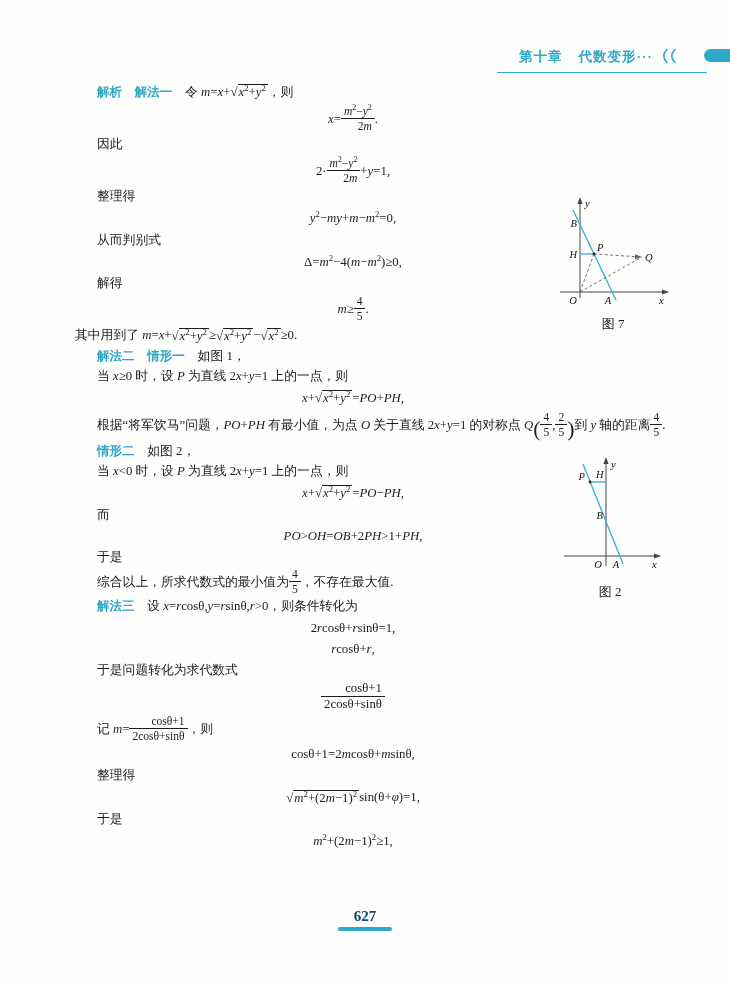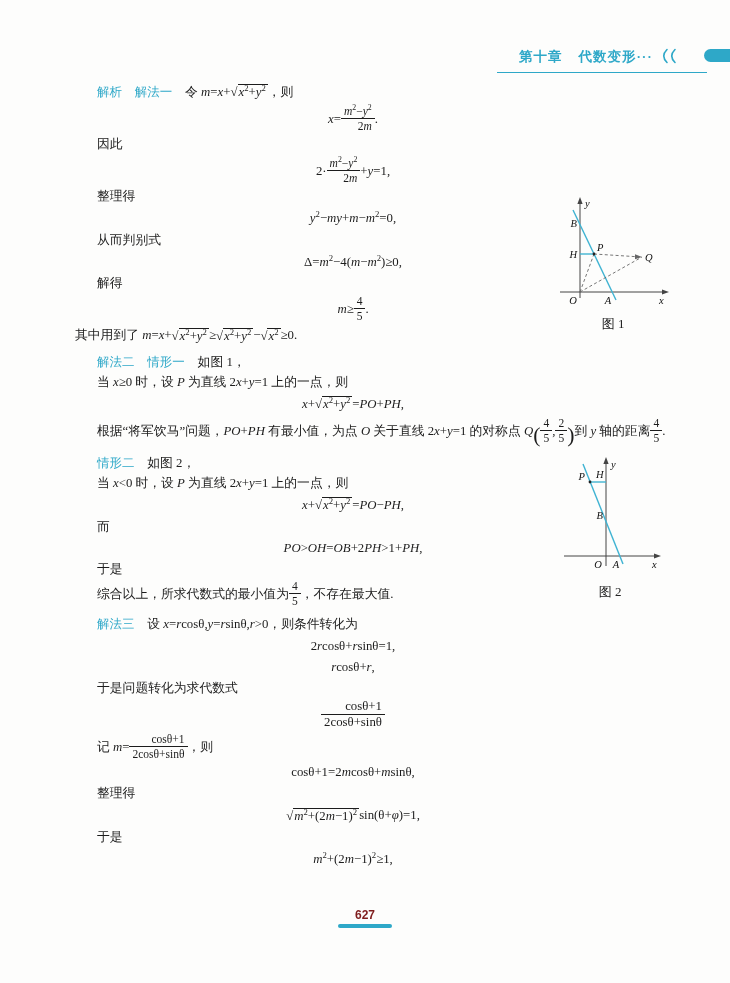--- a/index.html
+++ b/index.html
@@ -23,23 +23,23 @@
   .arc  { fill:none; stroke:#2ea8c8; stroke-width:1.6; stroke-linecap:round; }
   .pill { position:absolute; top:49px; left:704px; width:26px; height:13px;
           background:#2ea8c8; border-radius:7px 0 0 7px; }
 
   
   .content { position:absolute; left:75px; top:80px; width:632px;
              font-size:12.8px; line-height:1.45; }
   .p  { margin:1.5px 0; }
   .i1 { text-indent:22px; }
   .i0 { text-indent:0; }
-  .mt { margin-top:8px; }
+  .mt { margin-top:2px; }
   .f  { width:556px; text-align:center; margin:2.5px 0; }
-  .lbl { color:#2ea8c8; font-weight:normal; font-size:12.5px;
+  .lbl { color:#2ea8c8; font-weight:bold; font-size:12.5px;
          font-family:"Liberation Sans","DejaVu Sans",sans-serif; }
   sup { font-size:0.68em; }
 
   
   .fr { display:inline-block; vertical-align:-0.62em; text-align:right;
         line-height:1.08; font-size:0.9em; text-indent:0; }
   .fr .nu { display:block; border-bottom:1px solid #1c1c1c; padding:0 3px 1px; }
   .fr .de { display:block; padding:1px 3px 0; }
   .fr.big { font-size:1em; }
 
@@ -59,22 +59,22 @@
               font-style:italic; font-size:10.5px; fill:#111; }
   .ax  { stroke:#444; stroke-width:1; }
   .ah  { fill:#444; }
   .tl  { stroke:#3fb3d2; stroke-width:1.4; }
   .dl  { stroke:#666; stroke-width:0.9; stroke-dasharray:3,2.4; }
   .ah2 { fill:#666; }
   .pt  { fill:#222; }
 
   
   .footer { position:absolute; top:908px; left:0; width:730px; text-align:center; }
-  .pageno { color:#7f1d1d; font-weight:bold; font-size:12px;
-            font-family:Liberation Sans, sans-serif; }
+  .pageno { color:#0c4a6e; font-weight:bold; font-size:15px;
+            font-family:Liberation Serif, serif; }
   .pagebar { width:54px; height:3.5px; background:#2ea8c8; border-radius:2px;
              margin:2px auto 0; }
 </style>
 </head>
 <body>
 
 <div class="page">
 
   <div class="header">
     <span class="ch">第十章</span><span>　</span><span class="ch">代数变形</span><span class="dots">···</span><svg class="arcs" width="22" height="16" viewBox="0 0 22 16">
@@ -135,21 +135,21 @@
       <circle class="pt" cx="40" cy="60" r="1.4"></circle>
       <text x="31" y="13">y</text>
       <text x="105" y="110">x</text>
       <text x="23" y="33" text-anchor="end">B</text>
       <text x="23" y="64" text-anchor="end">H</text>
       <text x="43" y="57">P</text>
       <text x="91" y="67">Q</text>
       <text x="19" y="110" text-anchor="middle">O</text>
       <text x="54" y="110" text-anchor="middle">A</text>
     </svg>
-    <figcaption class="cap">图 1</figcaption>
+    <figcaption class="cap">图 7</figcaption>
   </figure>
 
   <figure class="fig" id="fig2">
     <svg width="108" height="122" viewBox="0 0 108 122">
       <line class="ax" x1="50" y1="6" x2="50" y2="110"></line>
       <polygon class="ah" points="50,1 47.4,8 52.6,8"></polygon>
       <line class="ax" x1="8" y1="100" x2="100" y2="100"></line>
       <polygon class="ah" points="105,100 98,97.4 98,102.6"></polygon>
       <line class="tl" x1="27" y1="8" x2="67" y2="108"></line>
       <line class="tl" x1="34" y1="26" x2="50" y2="26"></line>

